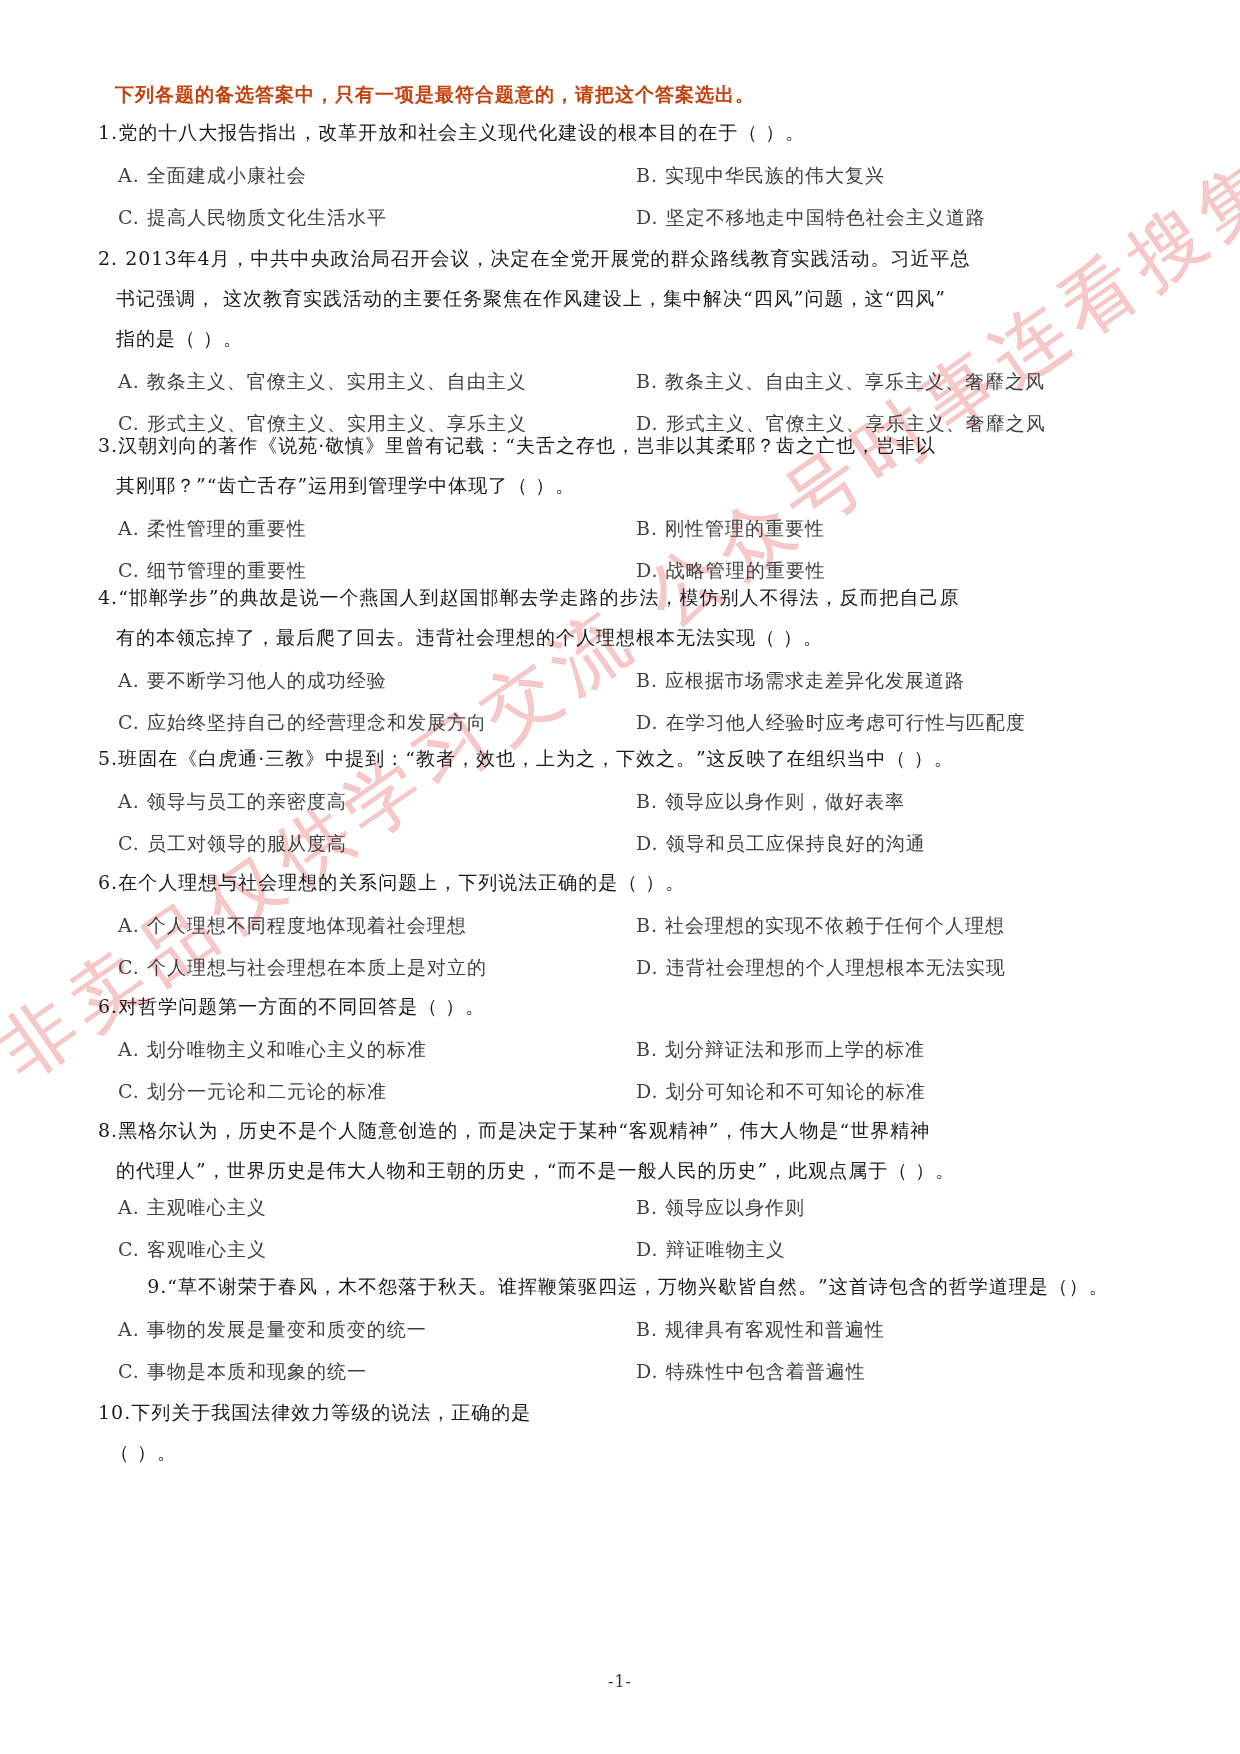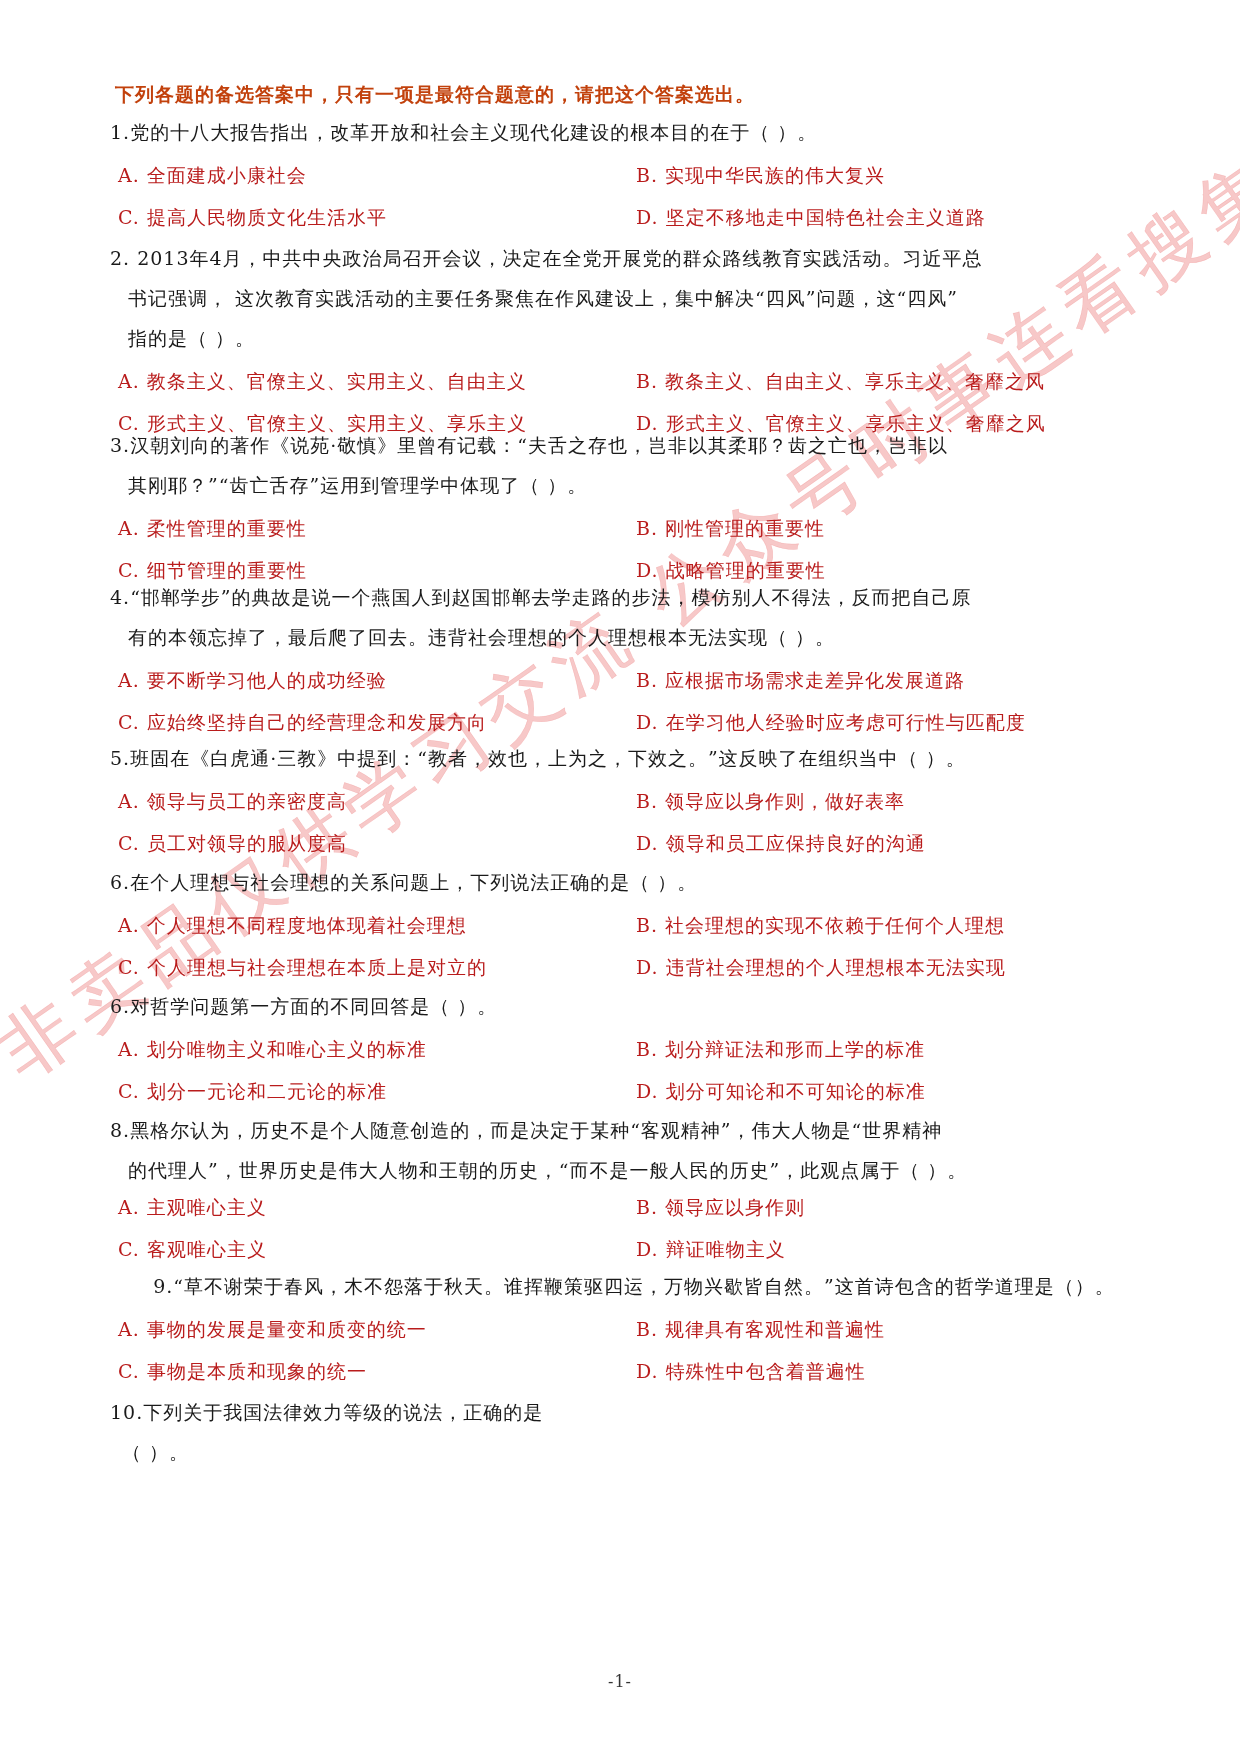--- a/index.html
+++ b/index.html
@@ -33,41 +33,40 @@
     .question {
       position: absolute;
       left: 98px;
       width: 1000px;
     }
     .q-stem {
       font-size: 19px;
       line-height: 40px;
       letter-spacing: 1px;
       color: #1a1a1a;
-      margin-left: 12px;
     }
     .q-stem .cont {
       display: block;
       padding-left: 18px;
     }
     .options {
       position: relative;
       margin-top: 2px;
     }
     .opt-row {
       position: relative;
       height: 42px;
     }
     .opt {
       position: absolute;
       top: 0;
       font-size: 19px;
       line-height: 42px;
       letter-spacing: 1px;
-      color: #b91c1c;
+      color: #404040;
       white-space: nowrap;
     }
     .opt.left { left: 20px; }
     .opt.right { left: 538px; }
     .page-number {
       position: absolute;
       left: 0;
       width: 1240px;
       top: 1672px;
       text-align: center;

